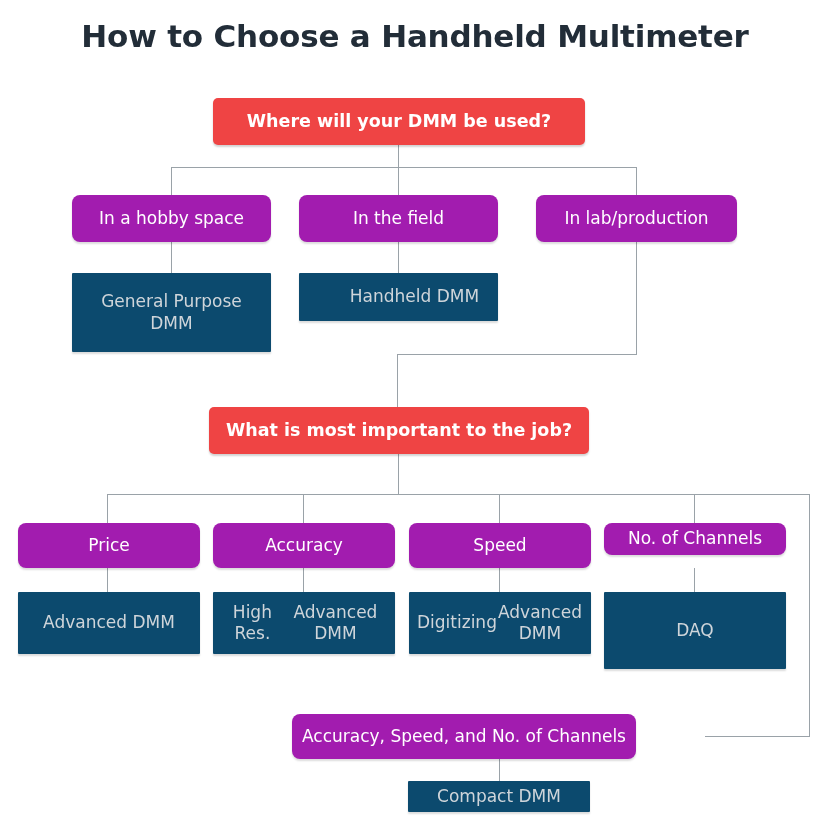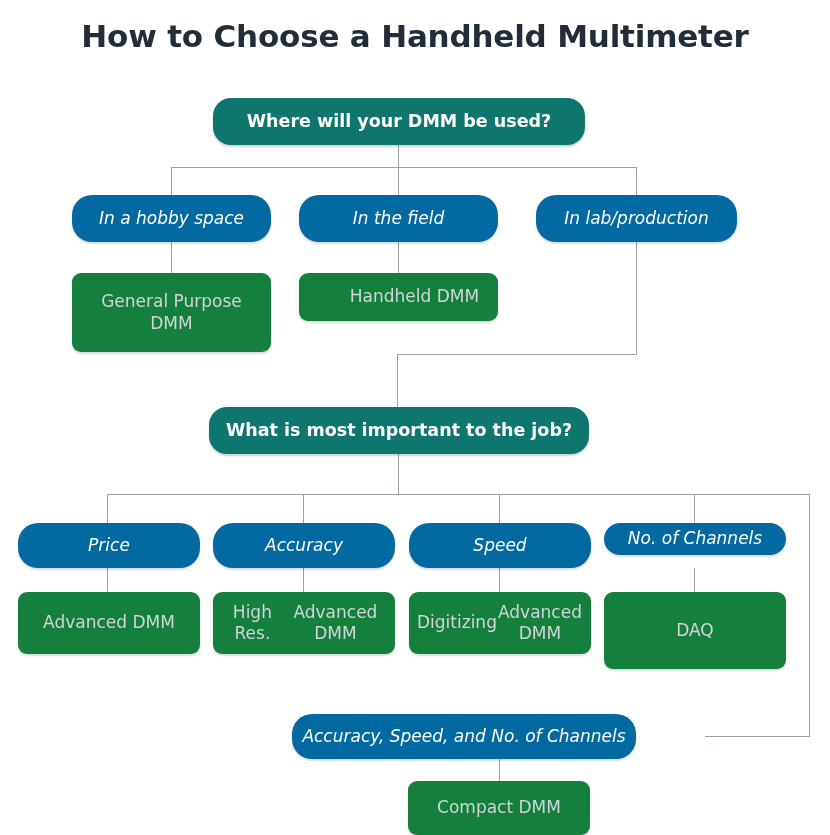--- a/index.html
+++ b/index.html
@@ -36,42 +36,41 @@
     display: flex;
     align-items: center;
     justify-content: center;
     text-align: center;
     border-radius: 7px;
     line-height: 1.25;
     padding: 2px 8px;
     z-index: 3;
   }
   .node-decision {
-    background: #0f766e;
+    background: #ef4444;
     color: #ffffff;
     font-size: 17.5px;
     font-weight: bold;
-    border-radius: 18px;
+    border-radius: 5px;
     box-shadow: 0 2px 2px rgba(0,0,0,0.18);
   }
   .node-option {
-    background: #0369a1;
+    background: #a21caf;
     color: #ffffff;
     font-size: 17px;
     font-weight: normal;
-    border-radius: 20px;
+    border-radius: 8px;
     box-shadow: 0 2px 2px rgba(0,0,0,0.14);
-    font-style: italic;
   }
   .node-result {
-    background: #15803d;
+    background: #0c4a6e;
     color: #cfd5da;
     font-size: 17px;
     font-weight: normal;
-    border-radius: 9px;
+    border-radius: 1px;
     box-shadow: 0 2px 2px rgba(0,0,0,0.14);
   }
   .conn {
     position: absolute;
     background: #9aa2a8;
     z-index: 1;
   }
   .conn-h { height: 1px; }
   .conn-v { width: 1px; }
 </style>
@@ -136,15 +135,15 @@
     <span>High Res.</span>
     <span>Advanced DMM</span>
   </div>
   <div class="node node-result" style="left:409px; top:592px; width:182px; height:62px; ">
     <span>Digitizing</span>
     <span>Advanced DMM</span>
   </div>
   <div class="node node-result" style="left:604px; top:592px; width:182px; height:77px;">DAQ</div>
 
   <div class="node node-option" style="left:292px; top:714px; width:344px; height:45px;">Accuracy, Speed, and No. of Channels</div>
-  <div class="node node-result" style="left:408px; top:781px; width:182px; height:54px;">Compact DMM</div>
+  <div class="node node-result" style="left:408px; top:781px; width:182px; height:31px;">Compact DMM</div>
 
 </div>
 
 </body></html>

